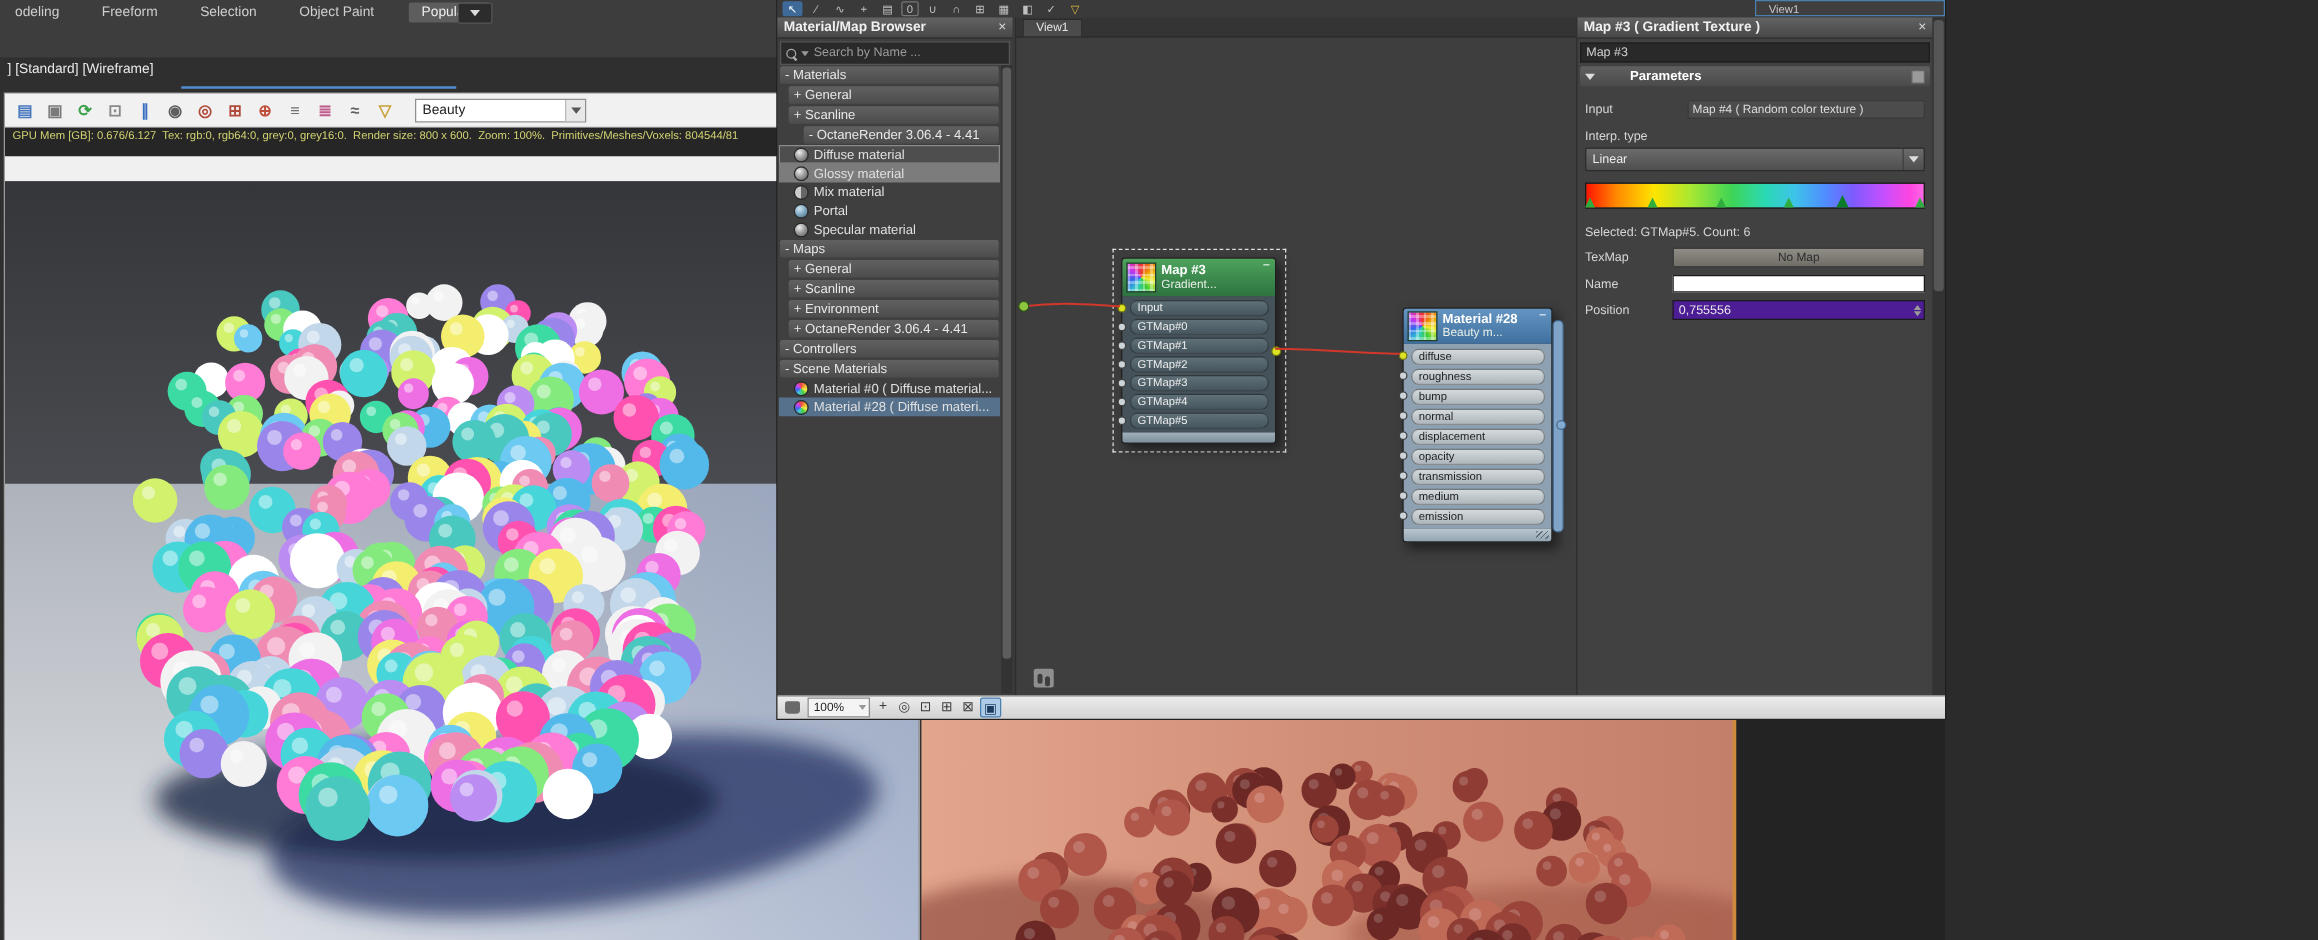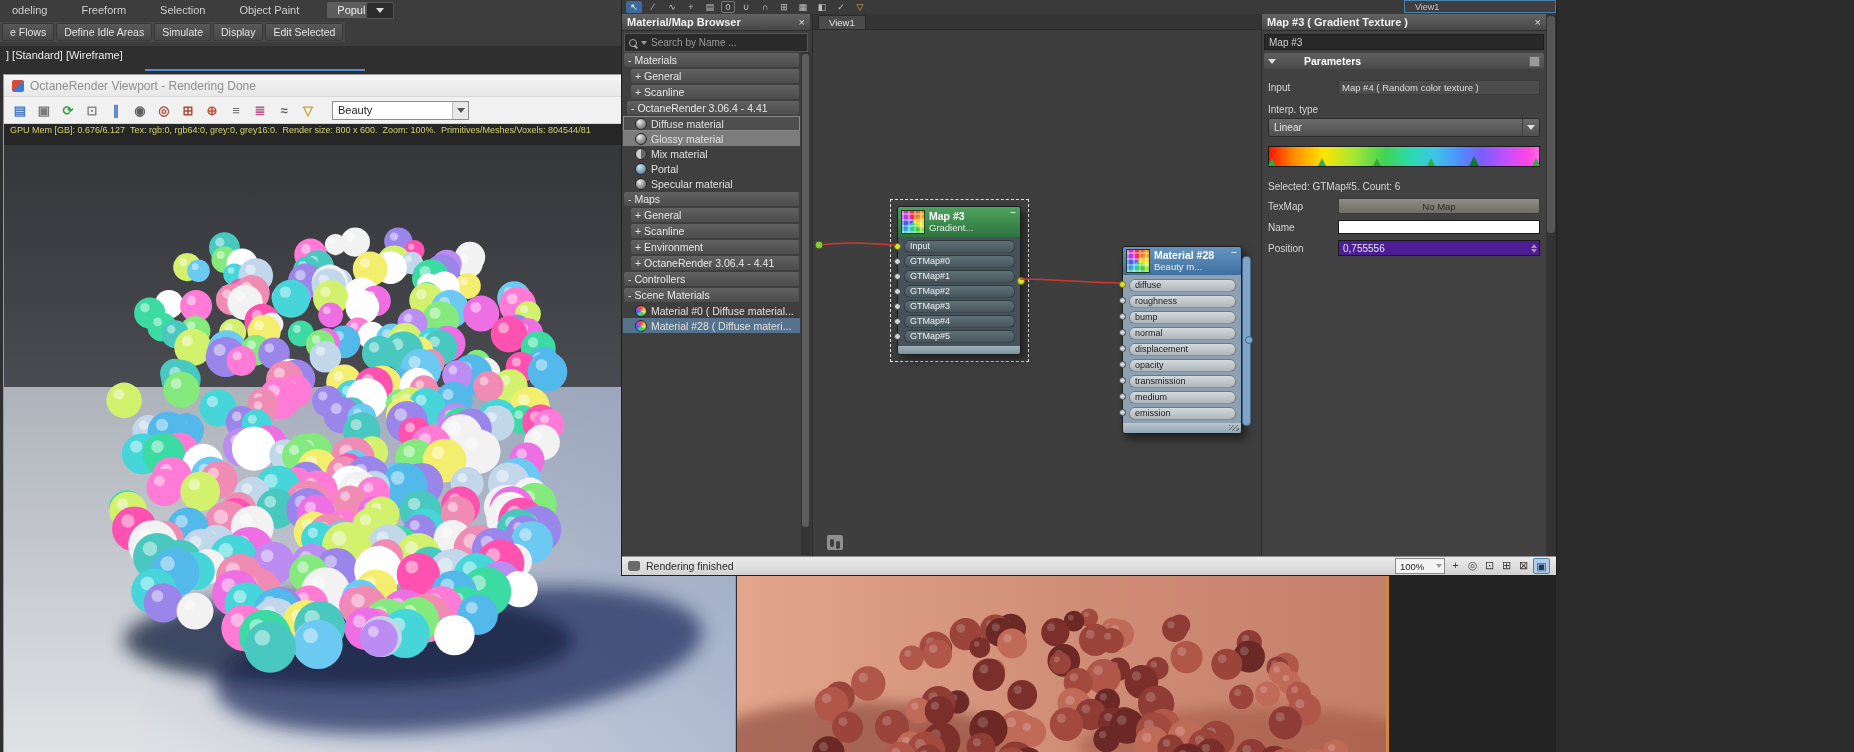--- a/index.html
+++ b/index.html
@@ -118,21 +118,21 @@
   
   .params{position:absolute;left:639px;top:14px;width:285px;height:542px;background:#414141;border-left:1px solid #2c2c2c;box-sizing:border-box;}
   .p-name{margin:3px 2px 0;height:14px;background:#292929;border:1px solid #1d1d1d;font-size:10px;color:#cfcfcf;display:flex;align-items:center;padding-left:4px;}
   .p-rollout{margin:3px 2px;height:16px;background:linear-gradient(#606060,#4a4a4a);border-radius:2px;display:flex;align-items:center;gap:4px;padding:0 4px;font-size:10.5px;color:#fff;}
   .p-rollout b{flex:1;margin-left:24px;}
   .pin{width:9px;height:9px;background:#9a9a9a;border:1px solid #666;border-radius:1px;}
   .p-body{padding:2px 6px;}
   .p-row{display:flex;align-items:center;margin-top:6px;gap:4px;}
   .p-label{width:66px;font-size:10px;color:#d6d6d6;flex:none;}
   .p-label.block{width:auto;display:block;margin-top:9px;}
-  .p-field.btnish{flex:1;height:13px;background:#4c4c4c;border:1px solid #3a3a3a;border-radius:2px;font-size:9.5px;color:#ddd;display:flex;align-items:center;padding-left:3px;white-space:nowrap;overflow:hidden;}
+  .p-field.btnish{flex:1;height:13px;background:#4c4c4c;border:1px solid #3a3a3a;border-radius:2px;font-size:9.5px;color:#ddd;display:flex;align-items:center;padding-left:3px;white-space:nowrap;overflow:hidden;margin-left:12px;}
   .p-dropdown{margin-top:3px;height:17px;background:linear-gradient(#6b6b6b,#4f4f4f);border:1px solid #2c2c2c;border-radius:2px;display:flex;align-items:center;justify-content:space-between;padding-left:5px;font-size:10px;color:#e8e8e8;}
   .dd-caret{width:16px;height:100%;display:flex;align-items:center;justify-content:center;border-left:1px solid #3e3e3e;}
   .grad-wrap{margin-top:9px;position:relative;height:27px;}
   .grad-bar{height:19px;border:1px solid #1a1a1a;
     background:linear-gradient(90deg,#ff1400 0%,#ff8a00 9%,#ffe400 20%,#a8e832 31%,#3fd456 43%,#2bd9b4 53%,#3ec2ea 62%,#4f8cff 71%,#7e5bff 79%,#c44fff 88%,#ff45e0 96%,#ff6ae8 100%);}
   .markers{position:absolute;left:0;right:0;top:12px;height:15px;}
   .marker{position:absolute;width:0;height:0;border-left:4px solid transparent;border-right:4px solid transparent;border-bottom:8px solid #2fae3f;transform:translateX(-50%);}
   .marker.selected{border-left-width:5px;border-right-width:5px;border-bottom:10px solid #0c7c2c;top:-2px;}
   .p-info{margin-top:8px;font-size:10px;color:#d6d6d6;}
   .p-btn{flex:1;height:14px;background:linear-gradient(#8f8d86,#6f6d66);border:1px solid #3a3a3a;border-radius:2px;font-size:9.5px;color:#2c2c2c;display:flex;align-items:center;justify-content:center;}
@@ -159,39 +159,28 @@
   <div class="bottom-dark"></div>
 
   <div class="ribbon">
     <div class="ribbon-tabs">
         <div class="rtab">odeling</div>
         <div class="rtab">Freeform</div>
         <div class="rtab">Selection</div>
         <div class="rtab">Object Paint</div>
         <div class="rtab active">Populate</div>
       </div>
-    <div class="ribbon-row2">
-        <div class="rbtn">e Flows</div>
-        <div class="rbtn">Define Idle Areas</div>
-        <div class="rbtn">Simulate</div>
-        <div class="rbtn">Display</div>
-        <div class="rbtn">Edit Selected</div>
-      </div>
     <div class="ribbon-mini">
         <i class="caret light"></i>
       </div>
   </div>
   <div class="blue-line"></div>
   <div class="vp-label">] [Standard] [Wireframe]</div>
 
   <div class="octane">
-    <div class="o-title">
-      <span class="o-ico"></span>
-      <span class="o-title-text">OctaneRender Viewport - Rendering Done</span>
-    </div>
     <div class="o-toolbar">
       <span class="o-icons">
           <span class="oticon" style="color: rgb(74, 122, 192);">▤</span>
           <span class="oticon" style="color: rgb(122, 122, 122);">▣</span>
           <span class="oticon" style="color: rgb(58, 160, 74);">⟳</span>
           <span class="oticon" style="color: rgb(138, 138, 138);">⊡</span>
           <span class="oticon" style="color: rgb(58, 110, 192);">∥</span>
           <span class="oticon" style="color: rgb(95, 95, 95);">◉</span>
           <span class="oticon" style="color: rgb(176, 74, 58);">◎</span>
           <span class="oticon" style="color: rgb(176, 74, 58);">⊞</span>
@@ -1246,21 +1235,21 @@
       </div>
       <div class="search-row">
         <span class="mag"></span>
         <i class="caret tiny"></i>
         <span class="search-ph">Search by Name ...</span>
       </div>
       <div class="b-list">
           <div class="b-header" style="margin-left: 1px;">- Materials</div>
           <div class="b-header" style="margin-left: 8px;">+ General</div>
           <div class="b-header" style="margin-left: 8px;">+ Scanline</div>
-          <div class="b-header" style="margin-left: 4px;">- OctaneRender 3.06.4 - 4.41</div>
+          <div class="b-header" style="margin-left: 20px;">- OctaneRender 3.06.4 - 4.41</div>
           <div class="b-item focus">
             <span class="b-icon sphere-gray"></span>
             <span>Diffuse material</span>
           </div>
           <div class="b-item hover">
             <span class="b-icon sphere-gray"></span>
             <span>Glossy material</span>
           </div>
           <div class="b-item">
             <span class="b-icon sphere-mix"></span>
@@ -1462,21 +1451,20 @@
                 <i class="caret tiny2"></i>
               </span>
           </span>
         </div>
       </div>
     </div>
     <div class="p-scroll"></div>
 
     <div class="s-status">
       <span class="st-ico"></span>
-      <span class="st-text">Rendering finished</span>
       <span class="st-right">
         <span class="zoom-combo">
           <span>100%</span>
           <i class="caret tiny"></i>
         </span>
         <span class="nav-icons">
             <span class="nicon">+</span>
             <span class="nicon">◎</span>
             <span class="nicon">⊡</span>
             <span class="nicon">⊞</span>

